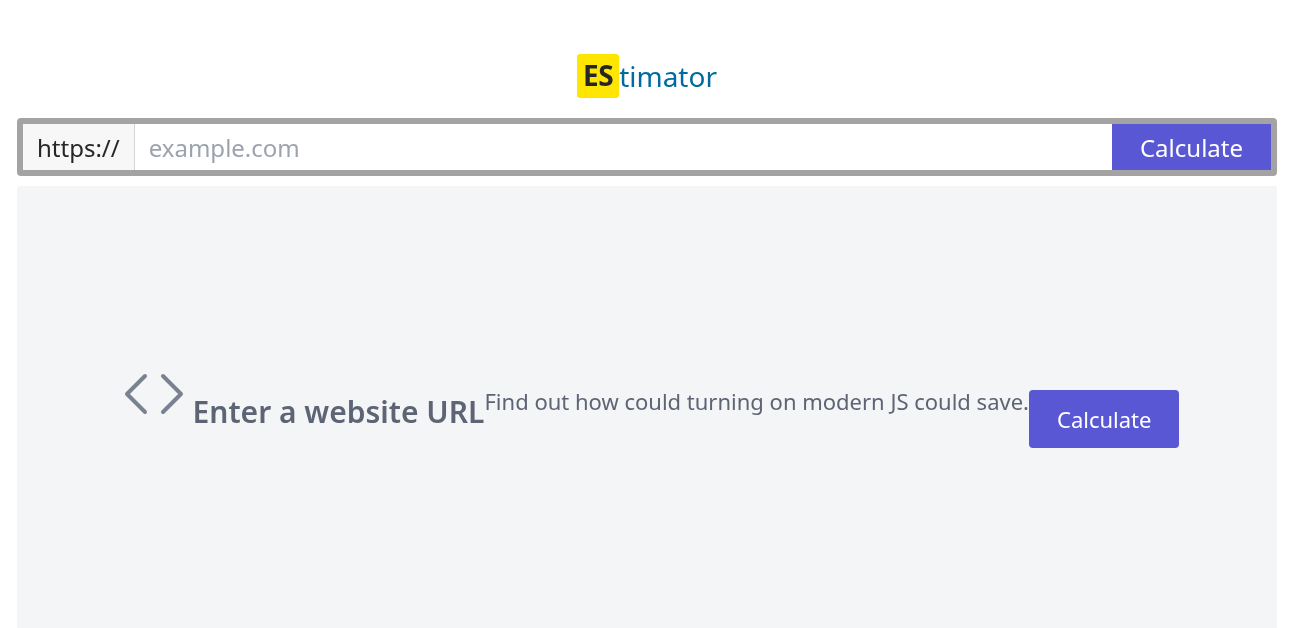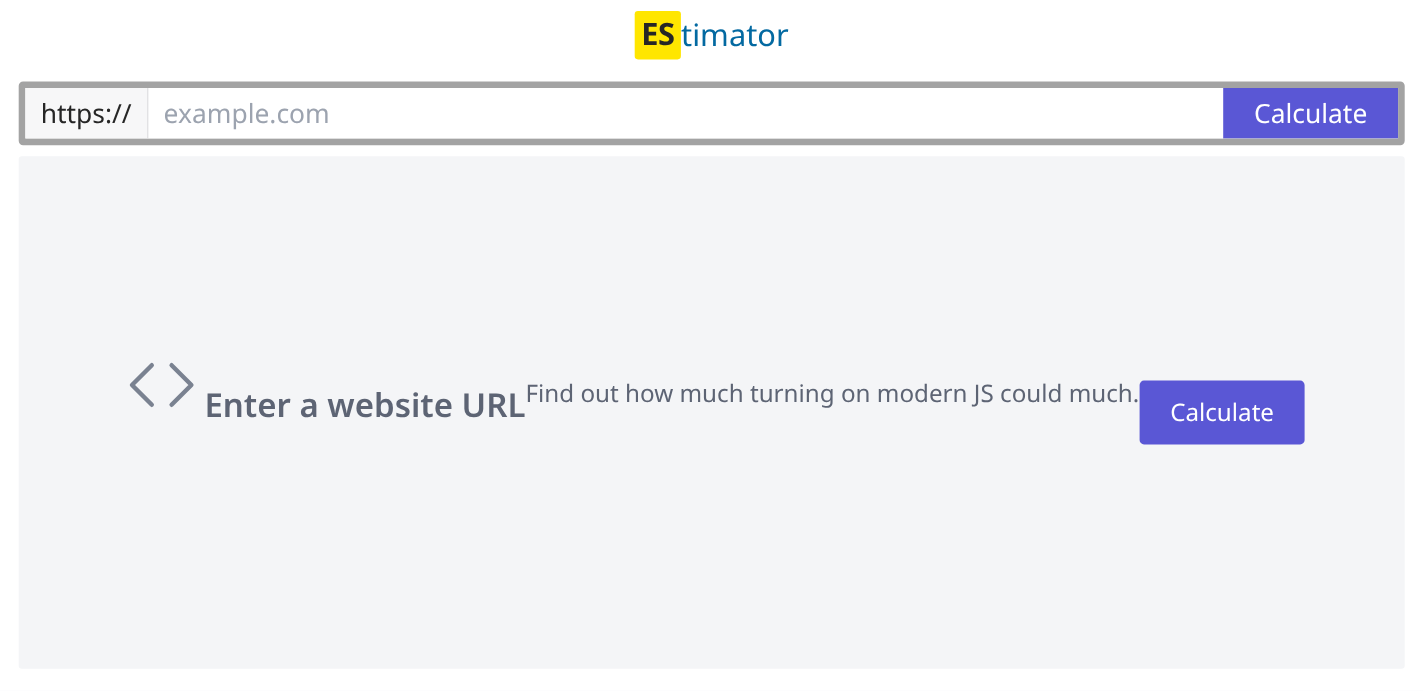--- a/index.html
+++ b/index.html
@@ -14,20 +14,21 @@
       width: 1294px;
       height: 628px;
       overflow: hidden;
     }
     .logo {
       display: flex;
       align-items: center;
       justify-content: center;
       gap: 0px;
       padding: 10px 0 6px 0;
+      margin-top: 44px;
     }
     .logo-badge {
       background: #ffe600;
       color: #262626;
       font-weight: 700;
       font-size: 28px;
       padding: 2px 6px 4px 6px;
       border-radius: 3px;
       letter-spacing: -0.5px;
     }
@@ -133,15 +134,15 @@
 </div>
 
 <div class="card">
   <div class="code-icon">
     <svg viewBox="0 0 78 48" fill="none" stroke="#7a8291" stroke-width="4" stroke-linecap="round" stroke-linejoin="round">
       <polyline points="30,6 12,24 30,42"></polyline>
       <polyline points="48,6 66,24 48,42"></polyline>
     </svg>
   </div>
   <h1>Enter a website URL</h1>
-  <p>Find out how much turning on modern JS could much.</p>
+  <p>Find out how could turning on modern JS could save.</p>
   <button class="card-calc-btn">Calculate</button>
 </div>
 
 </body></html>

